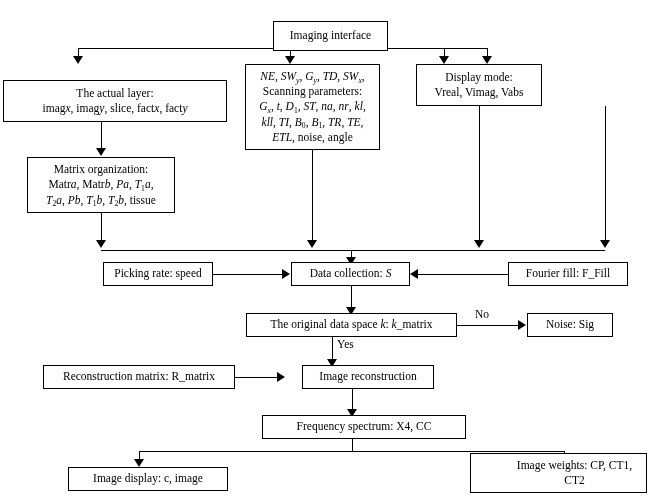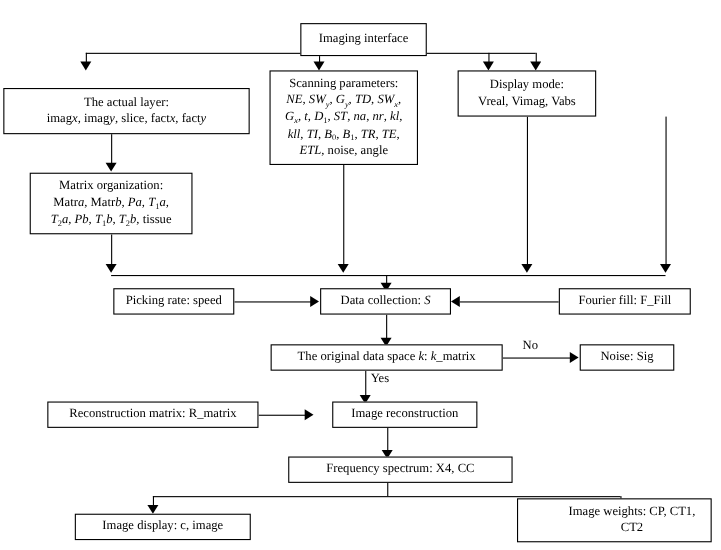--- a/index.html
+++ b/index.html
@@ -116,22 +116,22 @@
 
   <div class="box" style="left:3px; top:64px; width:224px; height:42px;margin-top:16px;">
     <div class="inner">
       <div>The actual layer:</div>
       <div>imag<i>x</i>, imag<i>y</i>, slice, fact<i>x</i>, fact<i>y</i></div>
     </div>
   </div>
 
   <div class="box" style="left:245px; top:64px; width:135px; height:86px;">
     <div class="inner">
+      <div><i>NE</i>, <i>SW</i><sub>y</sub>, <i>G</i><sub>y</sub>, <i>TD</i>, <i>SW</i><sub>x</sub>,</div>
       <div>Scanning parameters:</div>
-      <div><i>NE</i>, <i>SW</i><sub>y</sub>, <i>G</i><sub>y</sub>, <i>TD</i>, <i>SW</i><sub>x</sub>,</div>
       <div><i>G</i><sub>x</sub>, <i>t</i>, <i>D</i><sub class="up">1</sub>, <i>ST</i>, <i>na</i>, <i>nr</i>, <i>kl</i>,</div>
       <div><i>kll</i>, <i>TI</i>, <i>B</i><sub class="up">0</sub>, <i>B</i><sub class="up">1</sub>, <i>TR</i>, <i>TE</i>,</div>
       <div><i>ETL</i>, noise, angle</div>
     </div>
   </div>
 
   <div class="box" style="left:416px; top:64px; width:126px; height:42px;">
     <div class="inner">
       <div>Display mode:</div>
       <div>Vreal, Vimag, Vabs</div>

